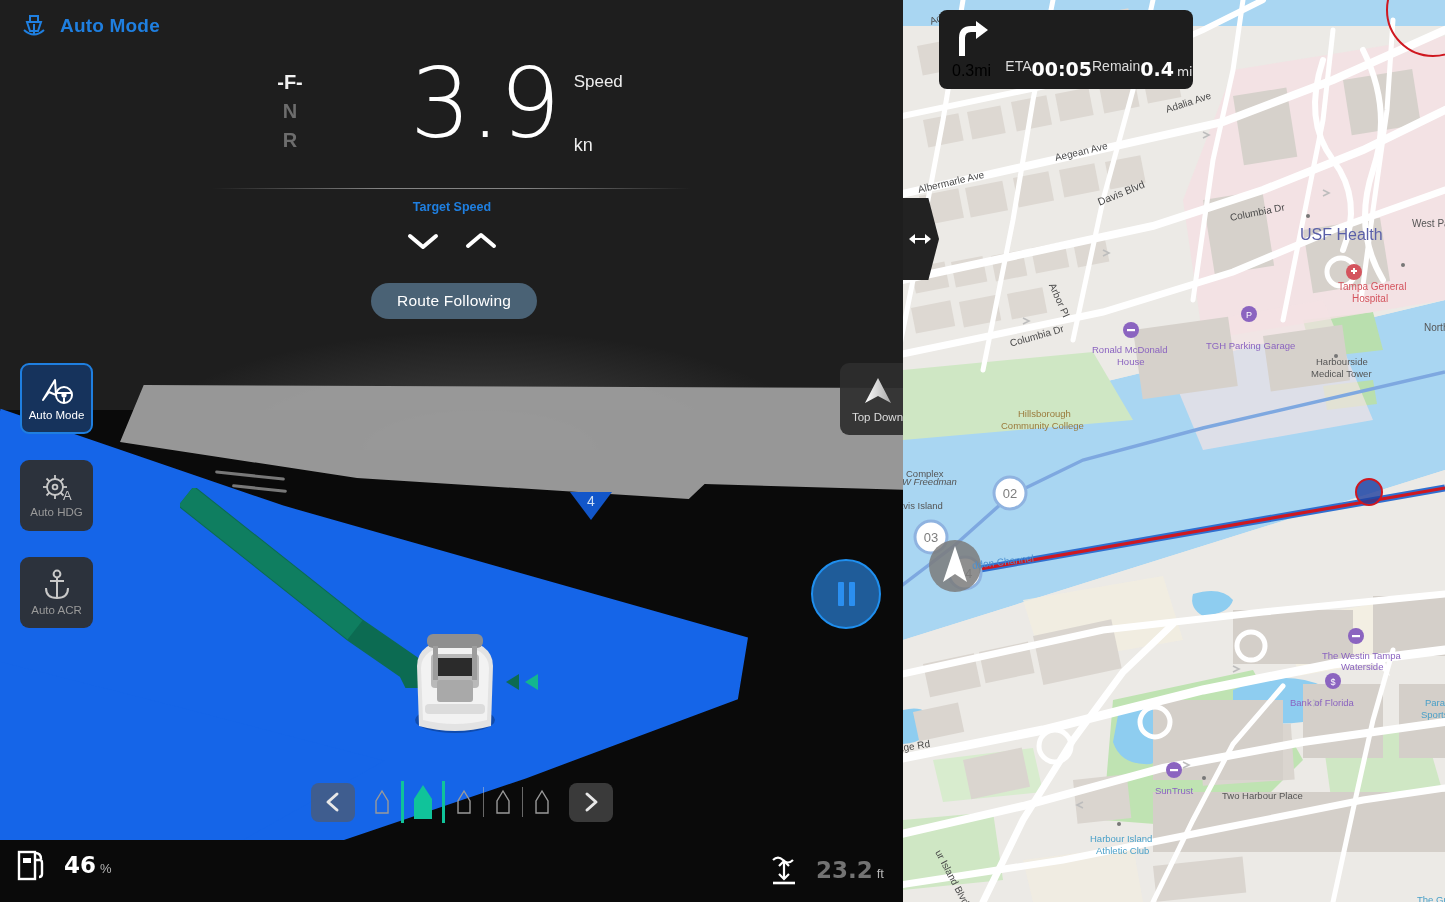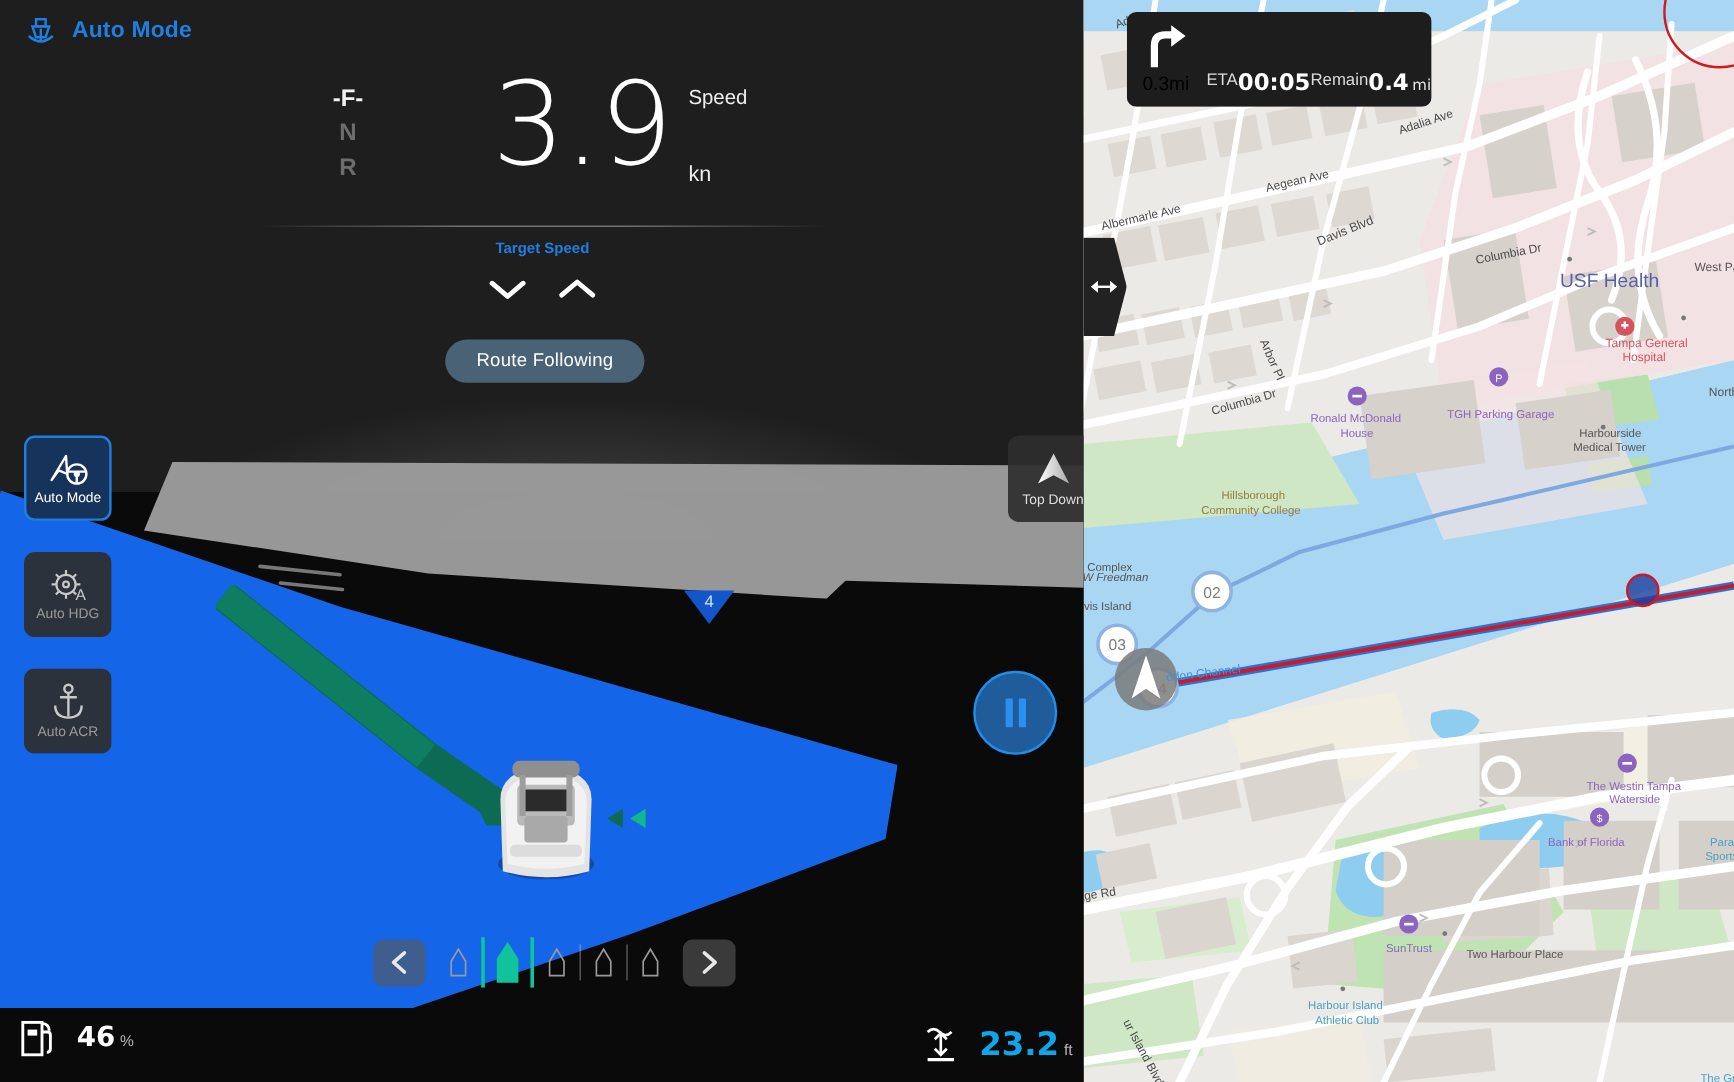--- a/index.html
+++ b/index.html
@@ -166,21 +166,21 @@
   #car-items { display:flex; align-items:center; gap:0; padding: 0 8px; }
   .car-item { width:38px; display:flex; align-items:center; justify-content:center; cursor:pointer; }
   .car-sep { width:1px; height:30px; background:rgba(200,200,200,.5); }
   .car-bar { width:3px; height:42px; background:#10c39a; }
 
   
   #fuel-stat { position:absolute; left:16px; top:848px; z-index:25; display:flex; align-items:center; gap:18px; }
   #fuel-val { color:#fff; font-size:23px; font-weight:bold; font-family:"DejaVu Sans", sans-serif; }
   #fuel-unit { color:#b5b5b5; font-size:13px; margin-left:4px; }
   #depth-stat { position:absolute; left:770px; top:854px; z-index:25; display:flex; align-items:center; gap:16px; }
-  #depth-val { color:#0ea5e9; font-size:27px; font-weight:bold; font-family:"DejaVu Sans", sans-serif; }
+  #depth-val { color:#737373; font-size:23px; font-weight:bold; font-family:"DejaVu Sans", sans-serif; }
   #depth-unit { color:#b5b5b5; font-size:13px; margin-left:4px; }
 
   
   #map-panel { position:relative; width:542px; height:902px; overflow:hidden; background:#e8e4df; }
   #map-svg { position:absolute; left:0; top:0; }
 
   
   #drag-handle {
     position:absolute; left:-2px; top:198px; width:38px; height:82px; z-index:40;
     background:#222; border-radius: 0 10px 10px 0;

